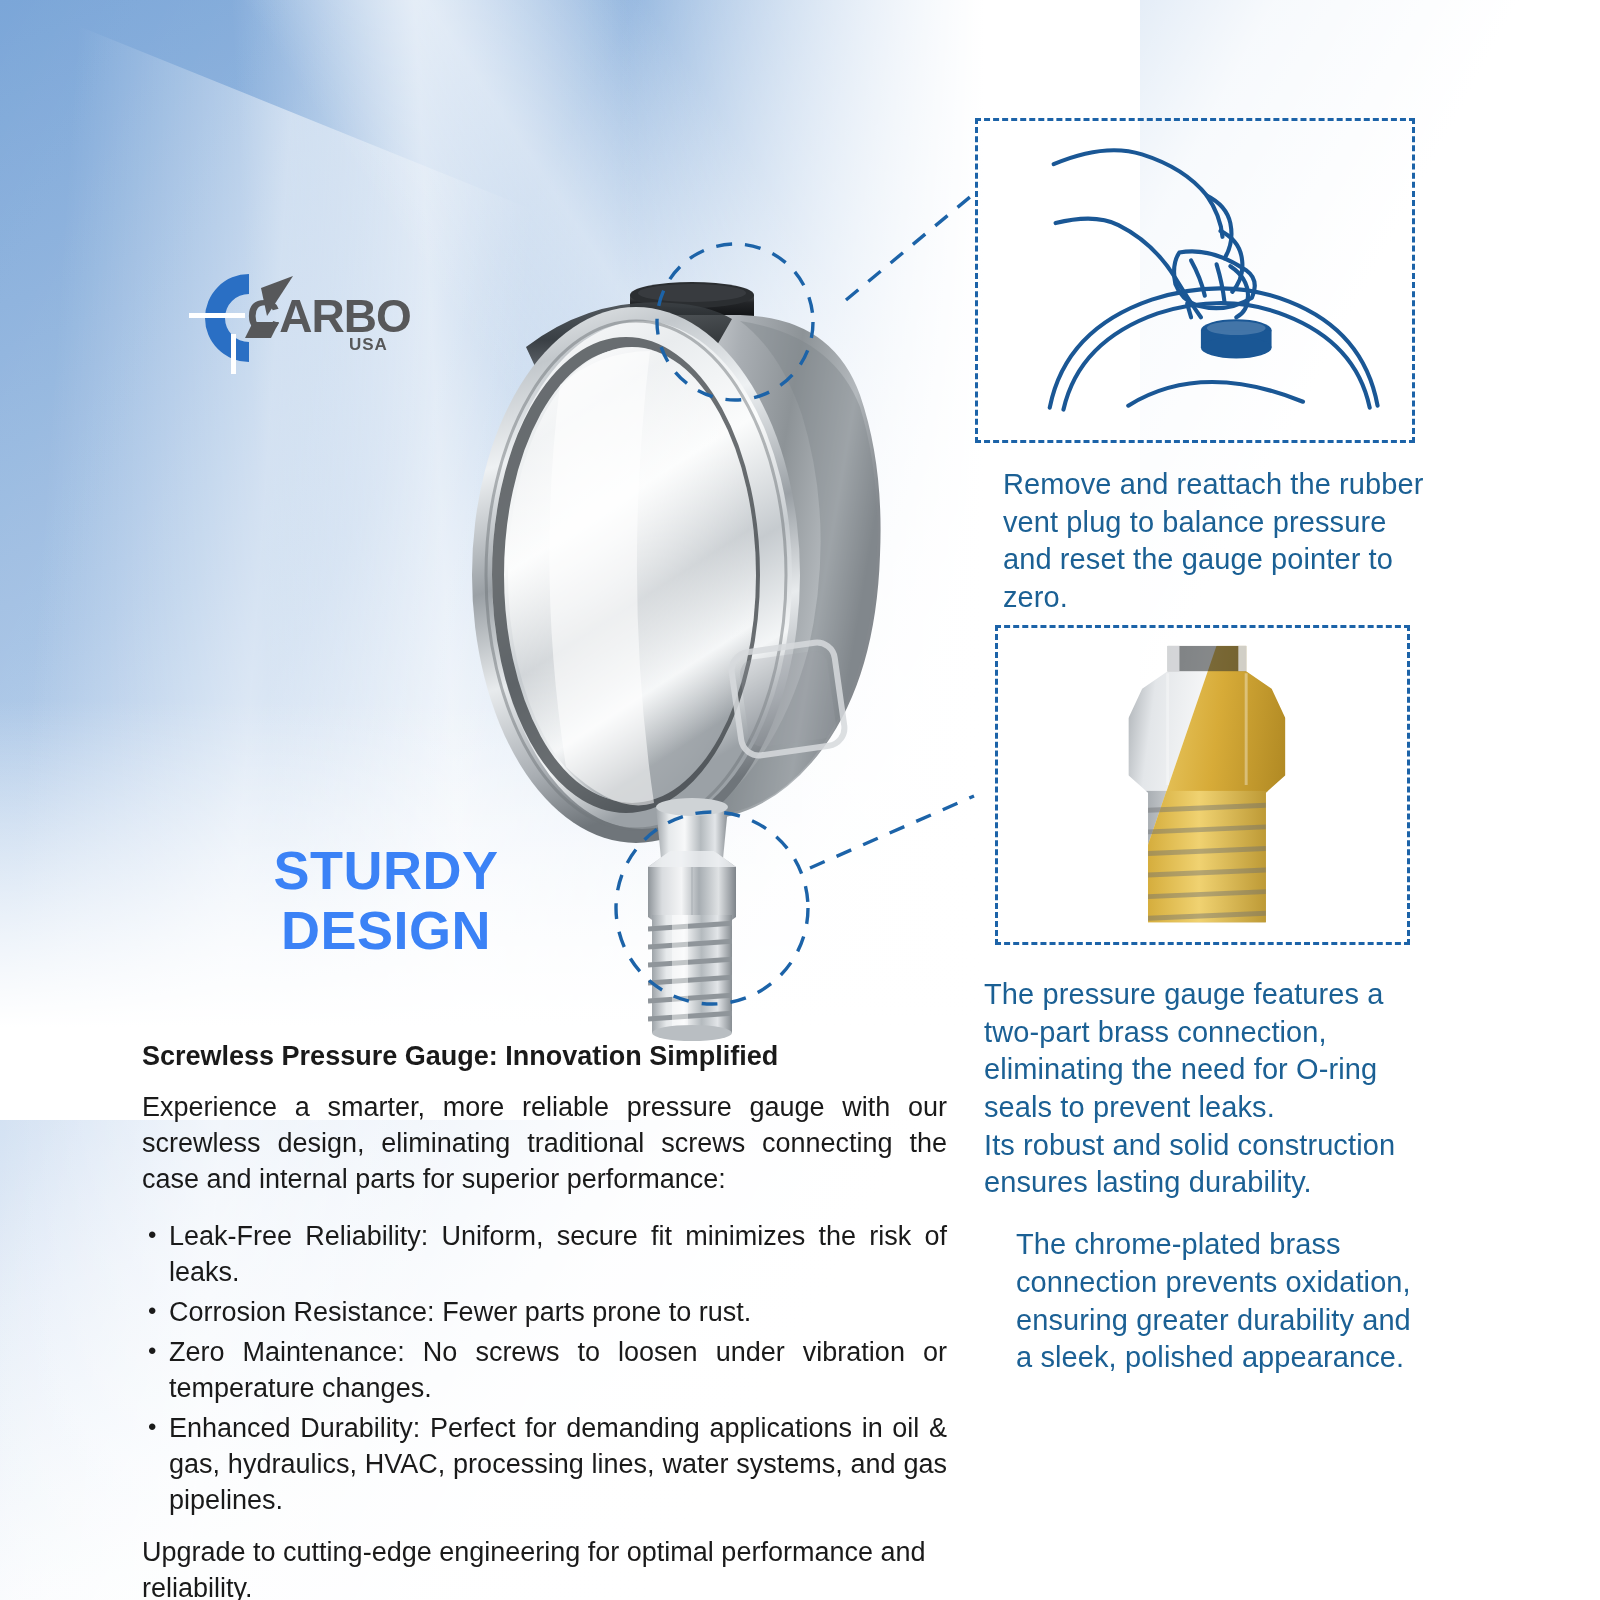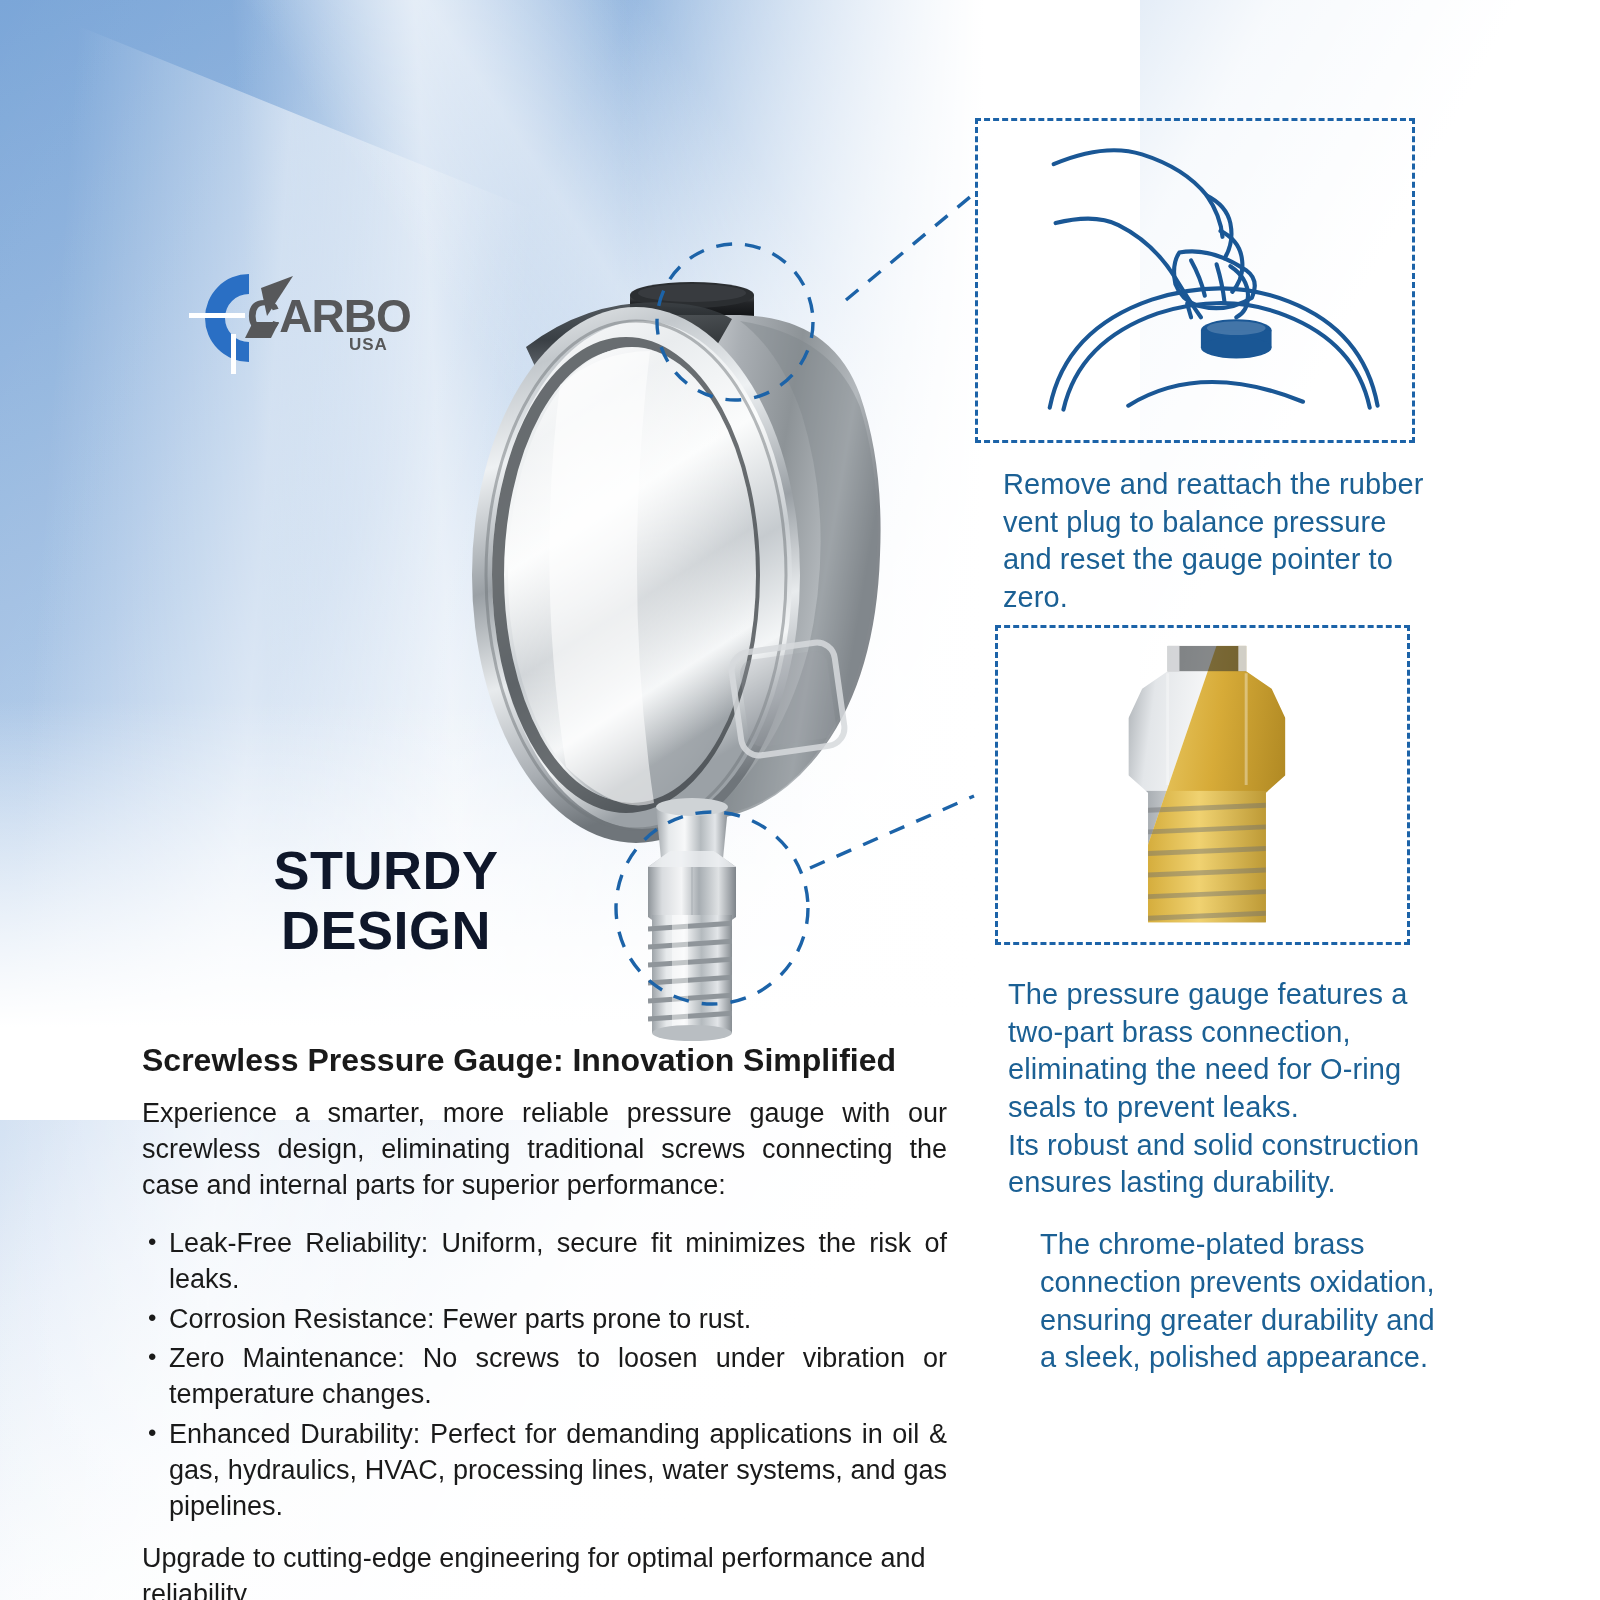--- a/index.html
+++ b/index.html
@@ -72,21 +72,21 @@
     position: absolute; left: 175px; top: 262px;
     width: 240px; height: 112px;
   }
   .logo svg { display: block; width: 100%; height: 100%; }
 
   
   .headline {
     position: absolute; left: 176px; top: 840px;
     width: 420px;
     text-align: center;
-    color: #0f172a;
+    color: #3b82f6;
     font-weight: bold;
     font-size: 54px;
     line-height: 1.12;
     letter-spacing: 0.5px;
   }
   .headline .l2 { display: block; }
 
   
   .gauge-wrap {
     position: absolute; left: 440px; top: 255px;
@@ -115,30 +115,30 @@
 
   
   .right-text {
     position: absolute;
     color: #1b6094;
     font-size: 29px;
     line-height: 1.30;
     letter-spacing: 0.1px;
   }
   #right-text-1 { left: 1003px; top: 466px; width: 430px; }
-  #right-text-2 { left: 1008px; top: 976px; width: 450px; }
+  #right-text-2 { left: 984px; top: 976px; width: 450px; }
   #right-text-2 p + p { margin-top: 24px; margin-left: 32px; }
 
   
   .body-col {
     position: absolute; left: 142px; top: 1040px; width: 805px;
     color: #1a1a1a;
   }
   .body-head {
-    font-size: 32px;
+    font-size: 27px;
     font-weight: bold;
     line-height: 1.25;
     margin-bottom: 16px;
   }
   .body-intro {
     font-size: 27px;
     line-height: 1.33;
     text-align: justify;
     margin-bottom: 22px;
   }

